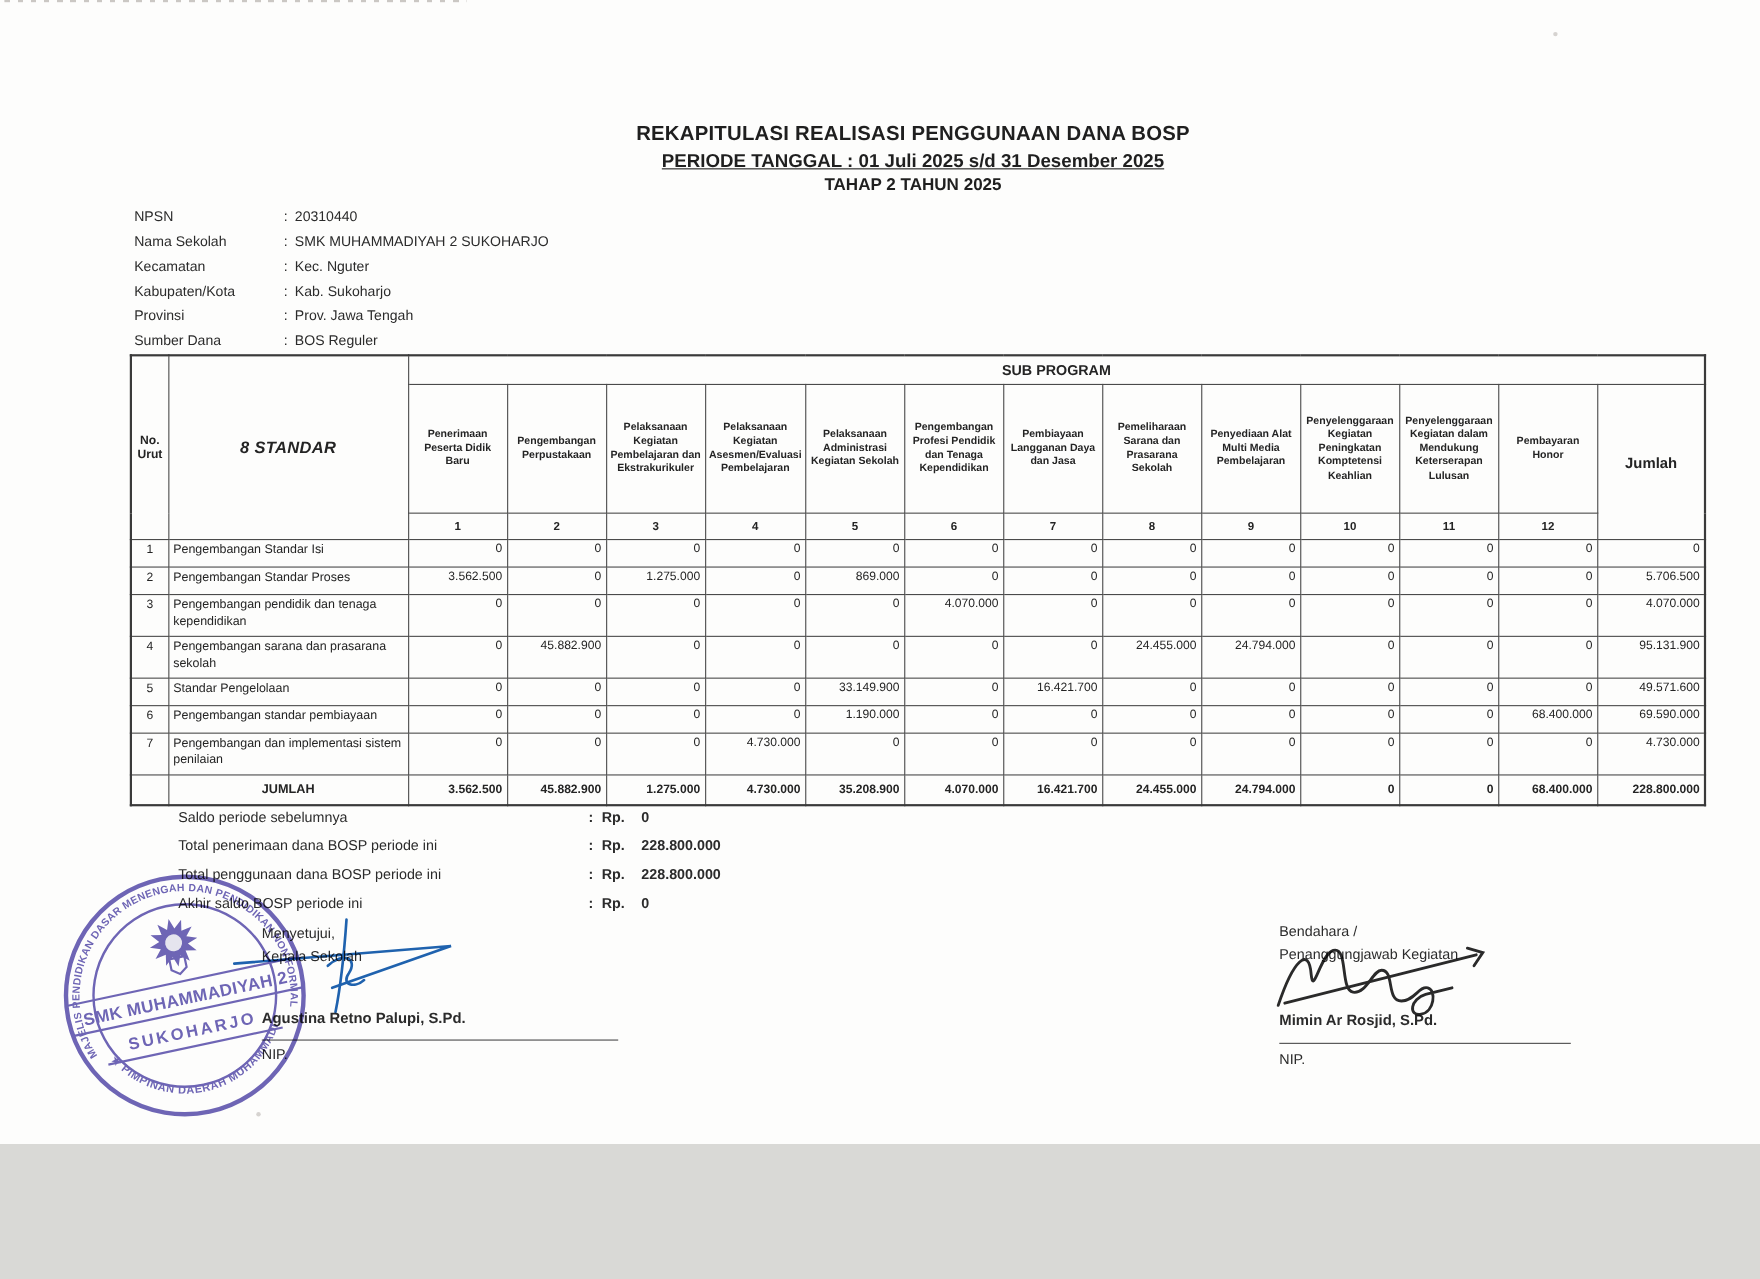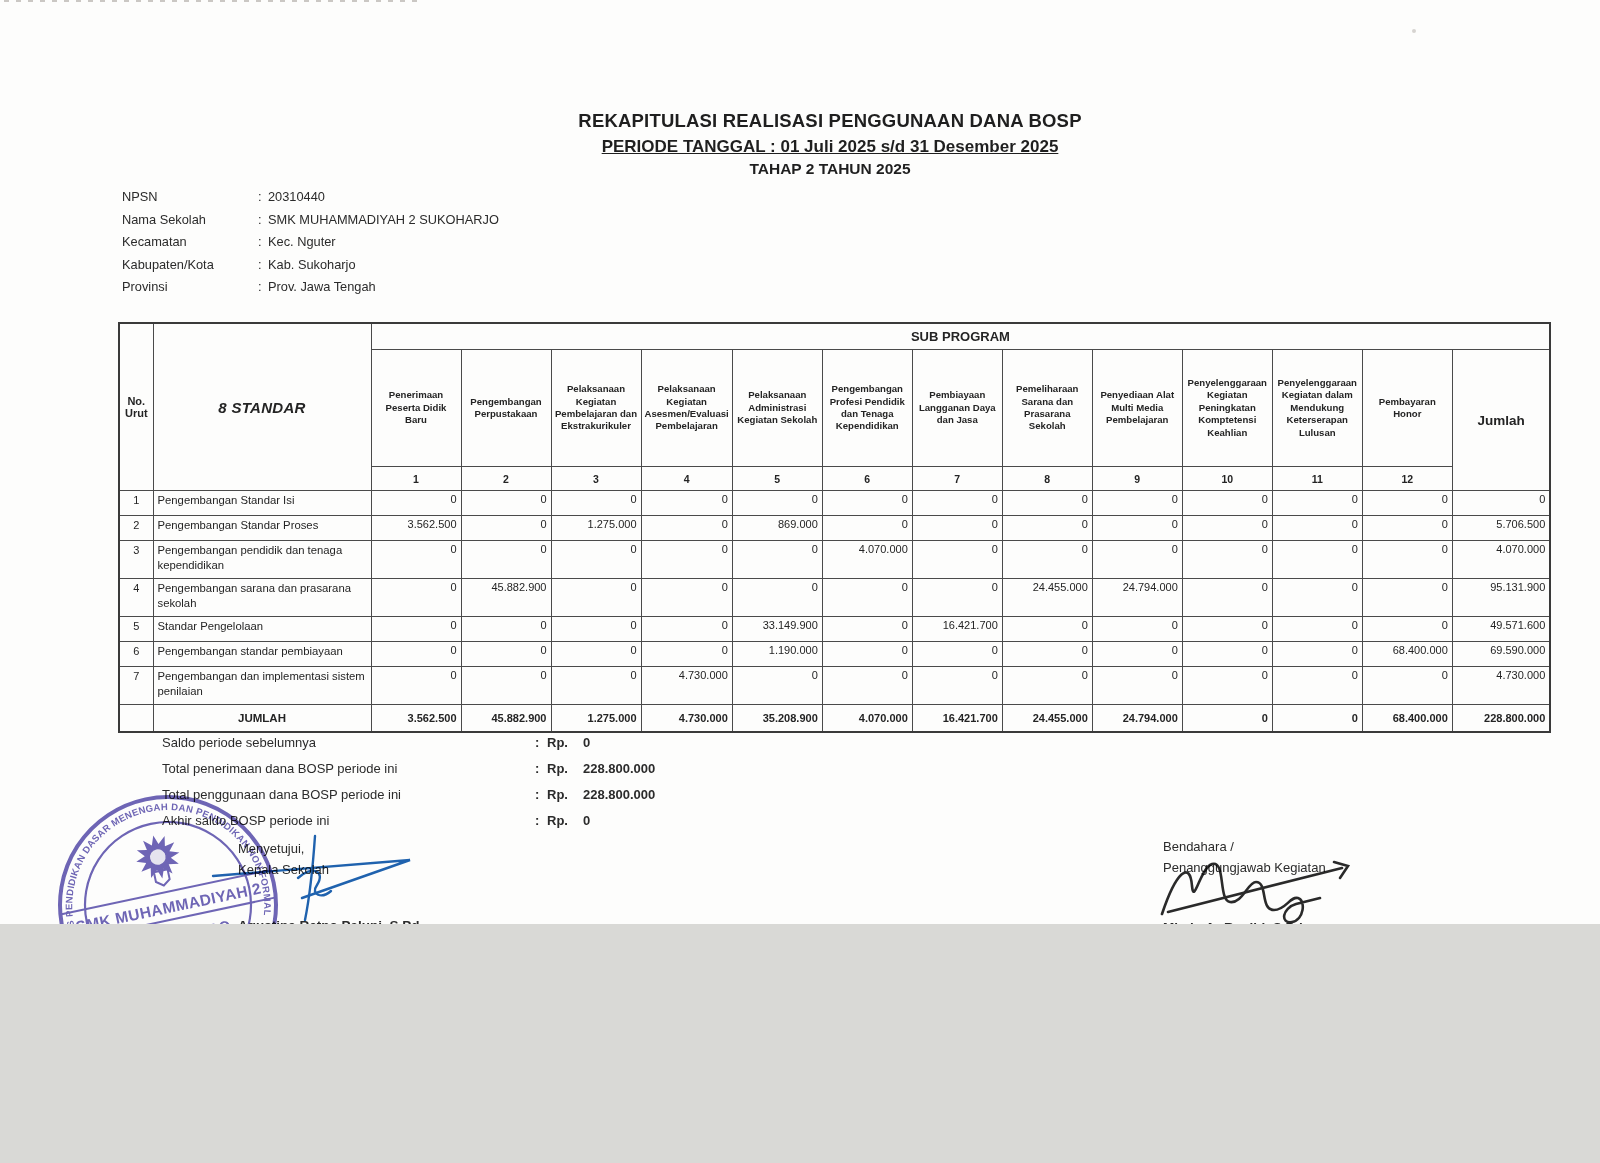--- a/index.html
+++ b/index.html
@@ -1,17 +1,17 @@
 <!DOCTYPE html>
 <html><head>
 <meta charset="utf-8">
 <title>Rekapitulasi Realisasi Penggunaan Dana BOSP</title>
 <style>
   html,body{margin:0;padding:0;background:#d9d9d6;}
-  .page{position:relative;width:1600px;height:924px;background:#fdfdfc;overflow:hidden;
+  .page{position:relative;width:1600px;height:1040px;background:#fdfdfc;overflow:hidden;
         font-family:"Liberation Sans",sans-serif;color:#2b2b2b;}
   .artifact-top{position:absolute;top:0;left:4px;width:420px;height:2px;opacity:.45;
         background:repeating-linear-gradient(90deg,#8d867f 0 5px,transparent 5px 12px);}
   .speck{position:absolute;width:4px;height:4px;border-radius:50%;background:#9a948e;opacity:.4;}
 
   
   .title-block{position:absolute;left:550px;top:110px;width:560px;text-align:center;color:#1f1f1f;}
   .title-main{font-size:18.5px;font-weight:bold;letter-spacing:.2px;}
   .title-sub{font-size:17px;font-weight:bold;margin-top:5px;text-decoration:underline;}
   .title-sub2{font-size:15.5px;font-weight:bold;margin-top:3px;}
@@ -82,20 +82,21 @@
     <div class="title-sub">PERIODE TANGGAL : 01 Juli 2025 s/d 31 Desember 2025</div>
     <div class="title-sub2">TAHAP 2 TAHUN 2025</div>
   </header>
 
   <section class="school-info" id="school-info">
       <div class="info-row"><span class="info-label">NPSN</span><span class="info-colon">:</span><span class="info-value">20310440</span></div>
       <div class="info-row"><span class="info-label">Nama Sekolah</span><span class="info-colon">:</span><span class="info-value">SMK MUHAMMADIYAH 2 SUKOHARJO</span></div>
       <div class="info-row"><span class="info-label">Kecamatan</span><span class="info-colon">:</span><span class="info-value">Kec. Nguter</span></div>
       <div class="info-row"><span class="info-label">Kabupaten/Kota</span><span class="info-colon">:</span><span class="info-value">Kab. Sukoharjo</span></div>
       <div class="info-row"><span class="info-label">Provinsi</span><span class="info-colon">:</span><span class="info-value">Prov. Jawa Tengah</span></div>
+      <div class="info-row"><span class="info-label">Sumber Dana</span><span class="info-colon">:</span><span class="info-value">BOS Reguler</span></div>
     </section>
 
   <table class="main" id="main-table">
       <colgroup>
         <col style="width: 34px;">
         <col style="width: 218px;">
         <col style="width: 90px;">
         <col style="width: 90px;">
         <col style="width: 90px;">
         <col style="width: 90px;">

